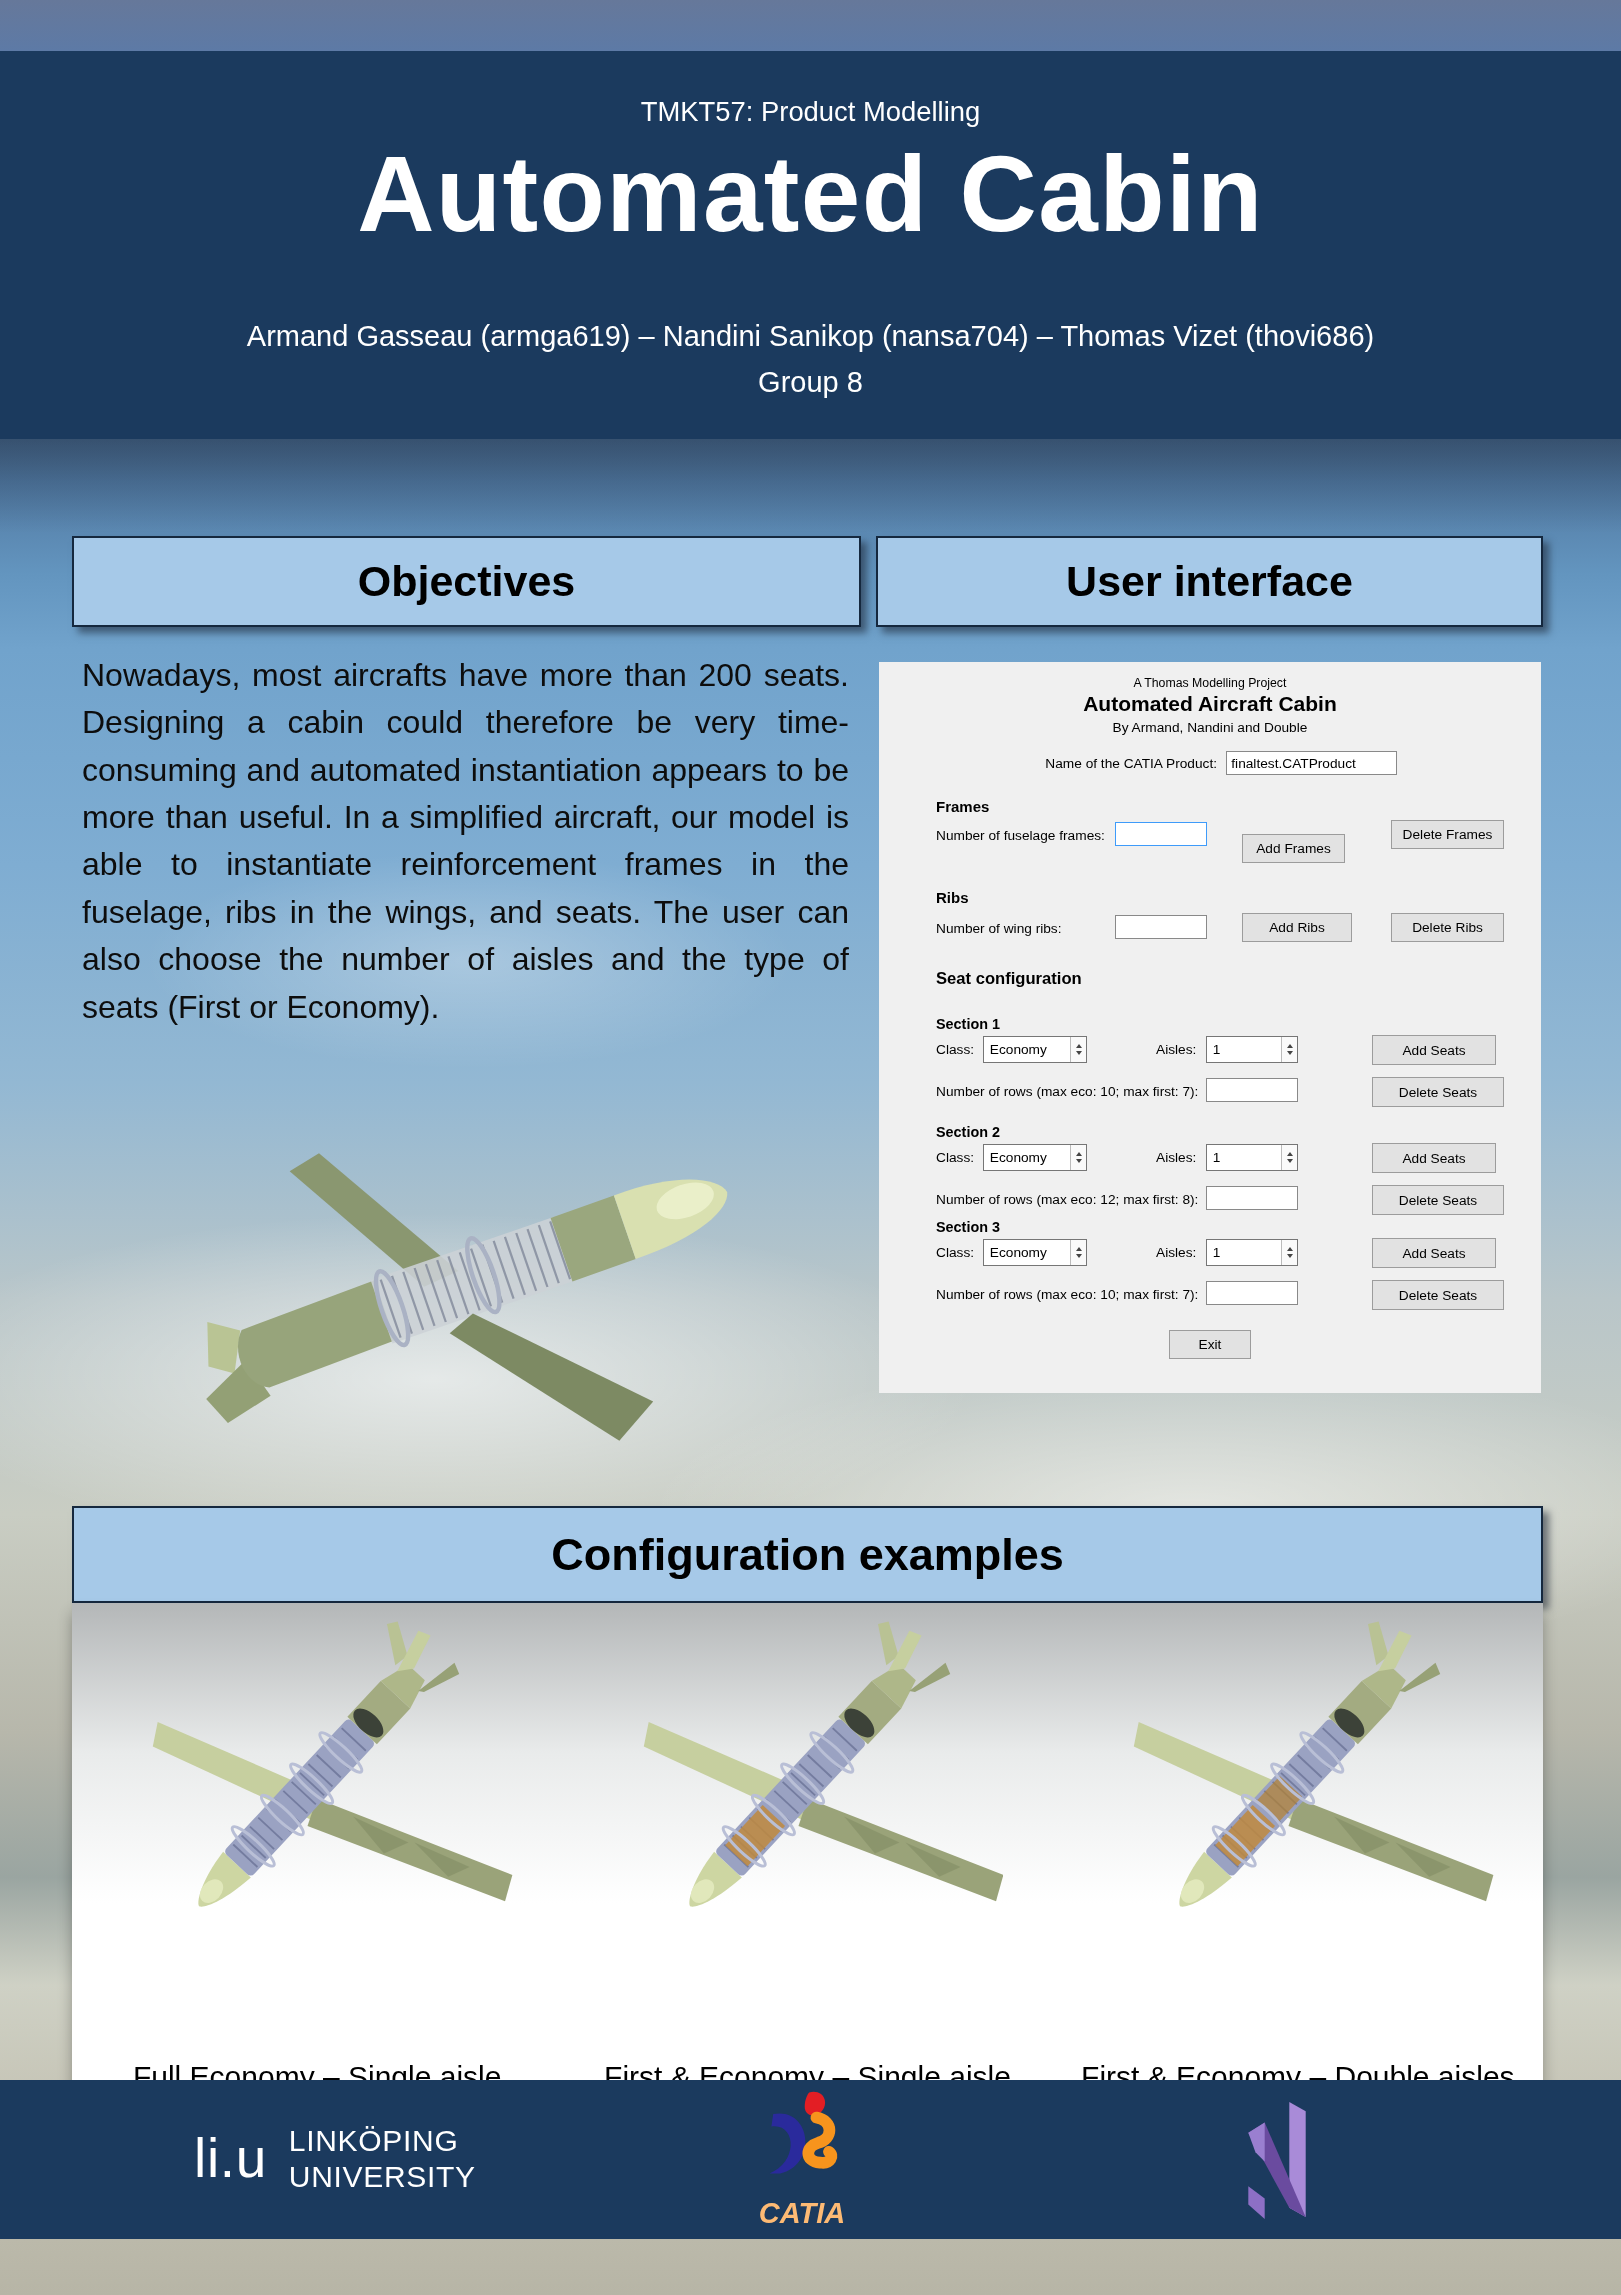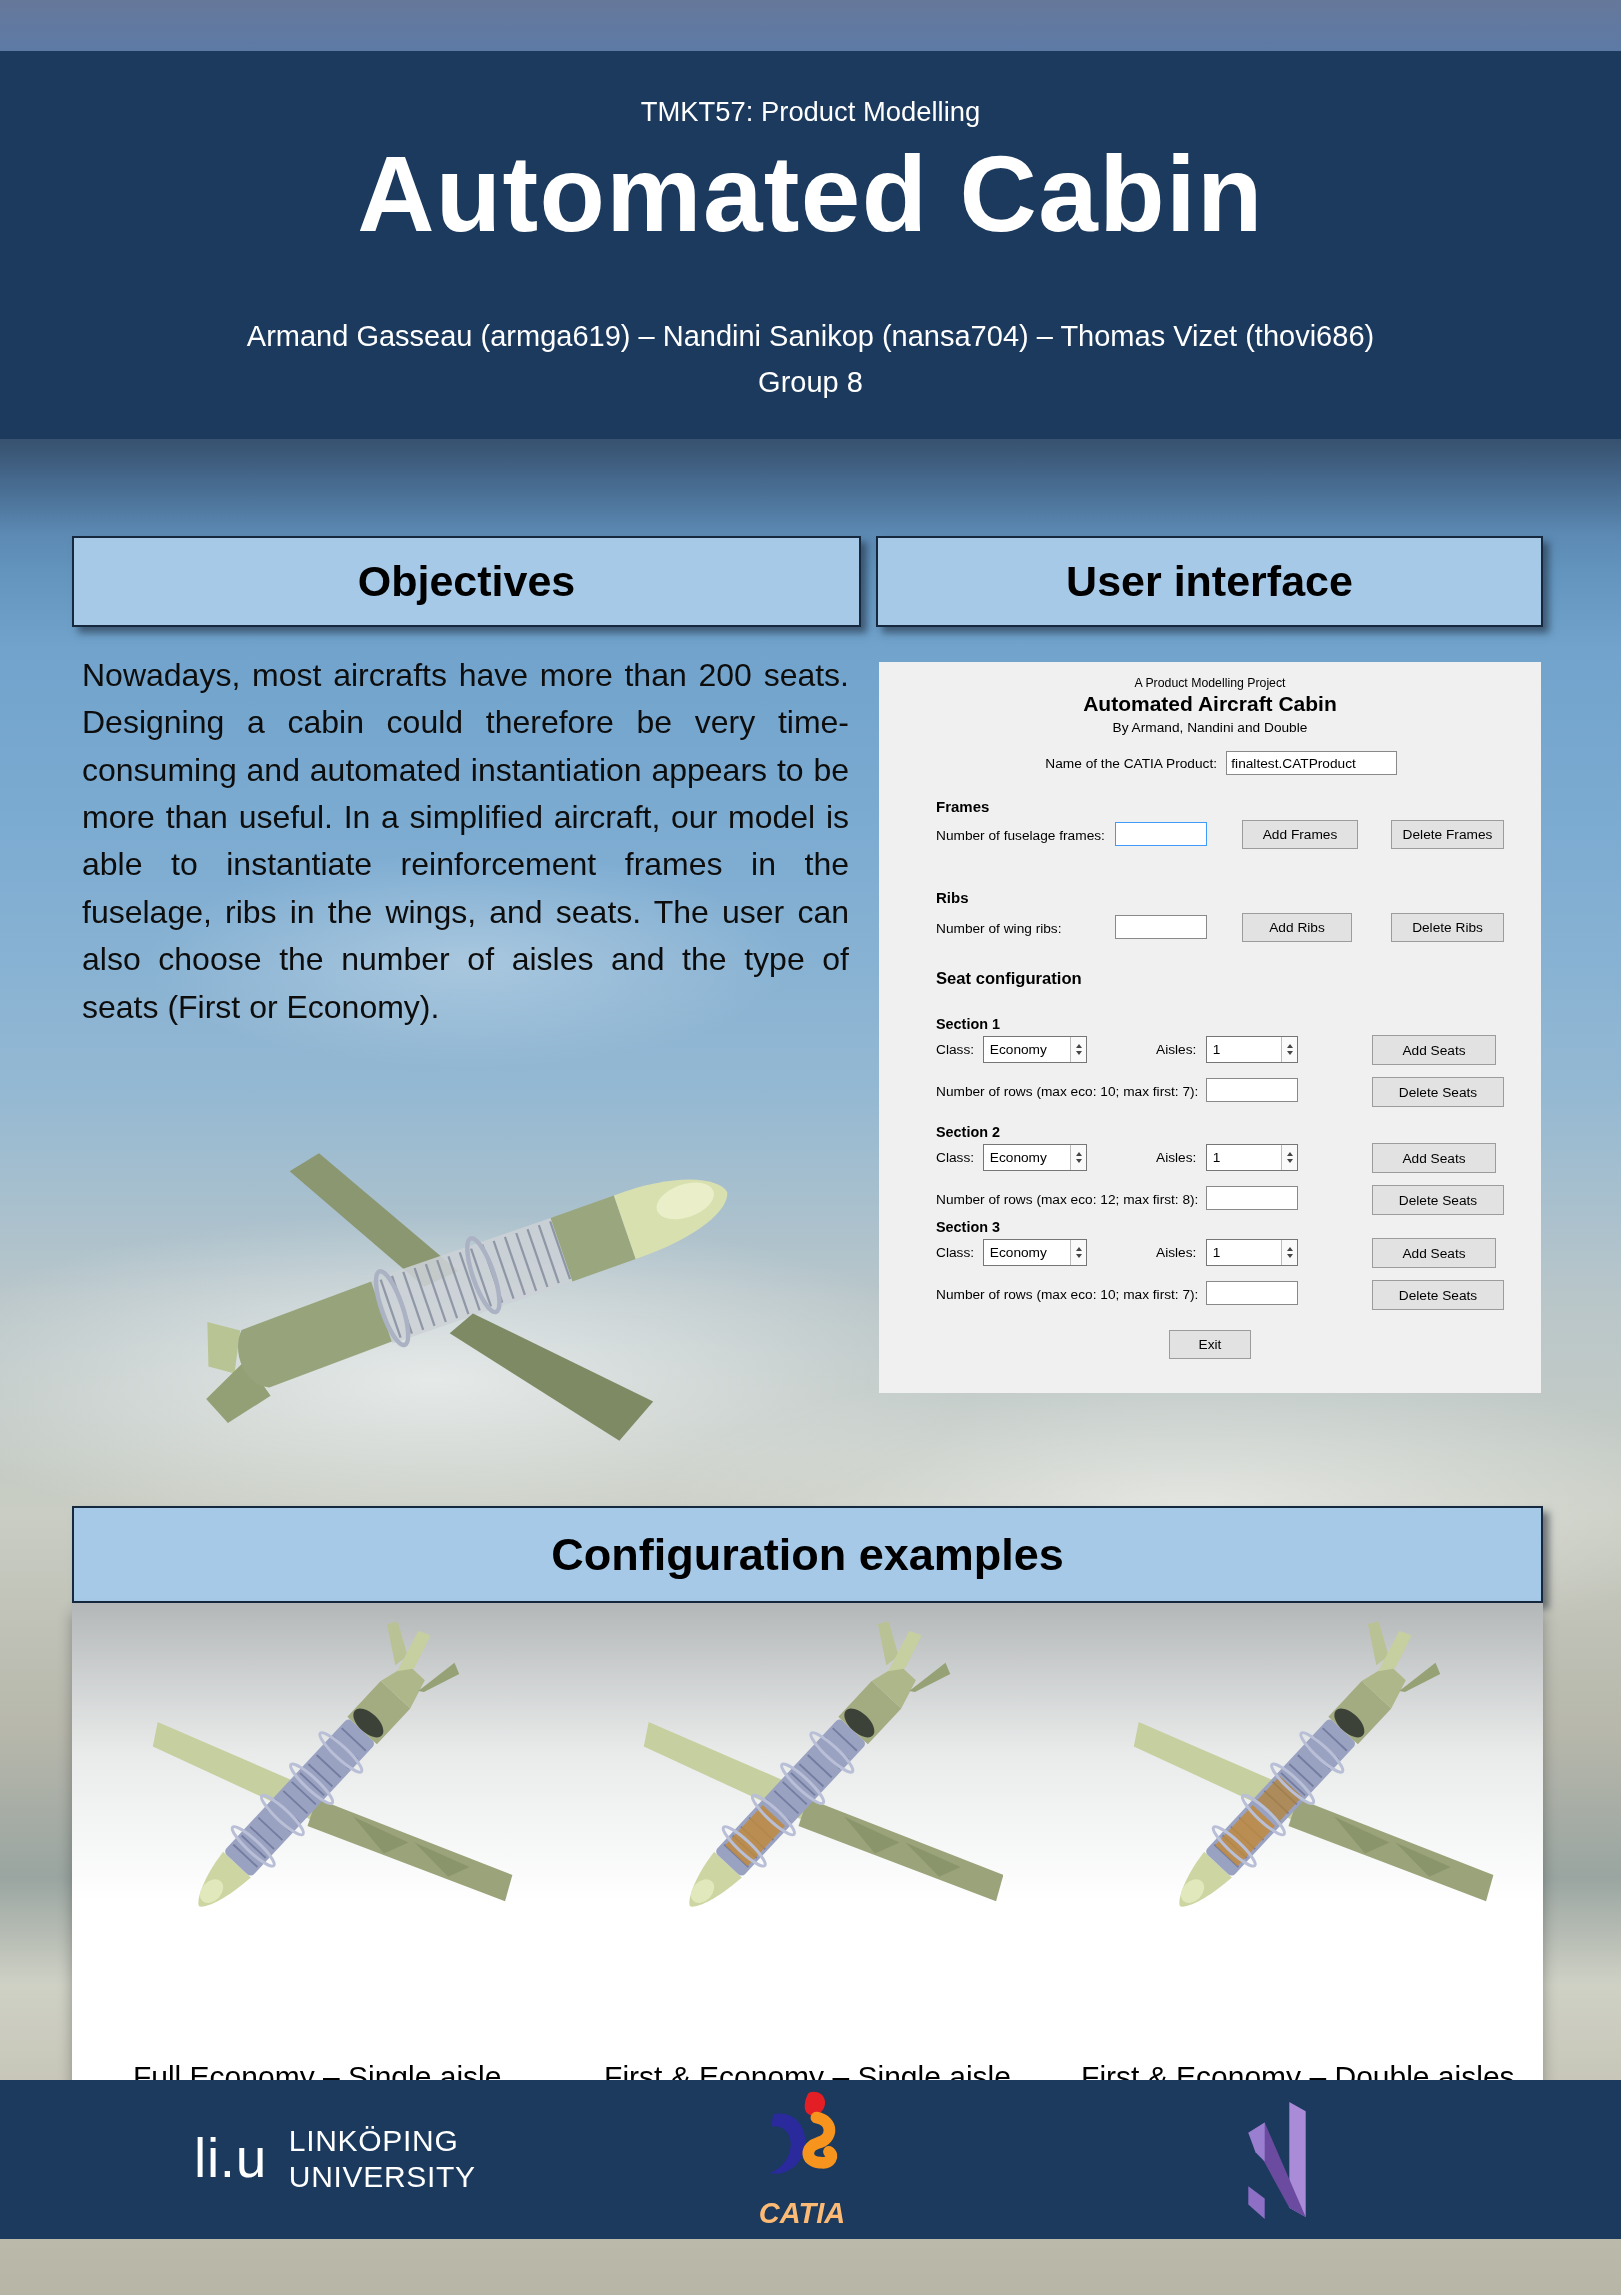--- a/index.html
+++ b/index.html
@@ -33,21 +33,21 @@
   .byline{top:58px;font-size:13.7px}
   .plabel{position:absolute;top:94px;left:0;width:338px;text-align:right;font-size:13.7px}
   .tb{position:absolute;background:#fff;border:0.7px solid #898989;font-family:inherit;font-size:13.7px;padding:0 4.3px;color:#000}
   .tb.focused{border:1.4px solid #3e9bfa}
   .pinput{top:89px;left:347px;width:171px;height:24px}
   .h2{position:absolute;left:57px;font-size:15px;font-weight:700}
   .lbl{position:absolute;left:57px;font-size:13.7px}
   .btn{position:absolute;background:#e2e2e2;border:0.7px solid #9c9c9c;display:flex;align-items:center;justify-content:center;font-size:13.7px;color:#000}
   .fh{top:136px}.flabel{top:166px}
   .finput{left:236px;top:160px;width:92px;height:24px}
-  .fadd{left:363px;top:158px;width:116px;height:29px}
+  .fadd{left:363px;top:172px;width:103px;height:29px}
   .fdel{left:512px;top:158px;width:113px;height:29px}
   .rh{top:227px}.rblabel{top:259px}
   .rbinput{left:236px;top:253px;width:92px;height:24px}
   .radd{left:363px;top:251px;width:110px;height:29px}
   .rdel{left:512px;top:251px;width:113px;height:29px}
   .seath{top:307px;font-size:16.6px}
   .sec{position:absolute;left:0;width:100%;height:101px}
   .s1{top:354px}.s2{top:462px}.s3{top:557px}
   .sname{position:absolute;left:57px;top:0;font-size:14.4px;font-weight:700}
   .clabel{top:26px}
@@ -178,21 +178,21 @@
         <ellipse cx="500" cy="286" rx="14" ry="52" fill="none" stroke="#aab2c4" stroke-width="6"></ellipse>
         <path d="M610,243 L700,242 L700,332 L610,333 Z" fill="#9aa77e"></path>
         <path d="M700,242 C790,240 840,265 845,287 C840,310 790,332 700,332 Z" fill="#d9e0b0"></path>
         <ellipse cx="788" cy="280" rx="40" ry="22" fill="#eef2cf" opacity="0.8"></ellipse>
         <polygon points="470,330 660,520 600,555 432,345" fill="#7d8a63"></polygon>
       </g>
     </svg>
   </div>
 
   <div class="dialog">
-    <div class="dlg-center project">A Product Modelling Project</div>
+    <div class="dlg-center project">A Thomas Modelling Project</div>
     <div class="dlg-center dtitle">Automated Aircraft Cabin</div>
     <div class="dlg-center byline">By Armand, Nandini and Double</div>
 
     <div class="plabel">Name of the CATIA Product:</div>
     <input class="tb pinput" value="finaltest.CATProduct" style="">
 
     <div class="h2 fh">Frames</div>
     <div class="lbl flabel">Number of fuselage frames:</div>
     <input class="tb finput focused" value="" style="">
     <div class="btn fadd">Add Frames</div>

